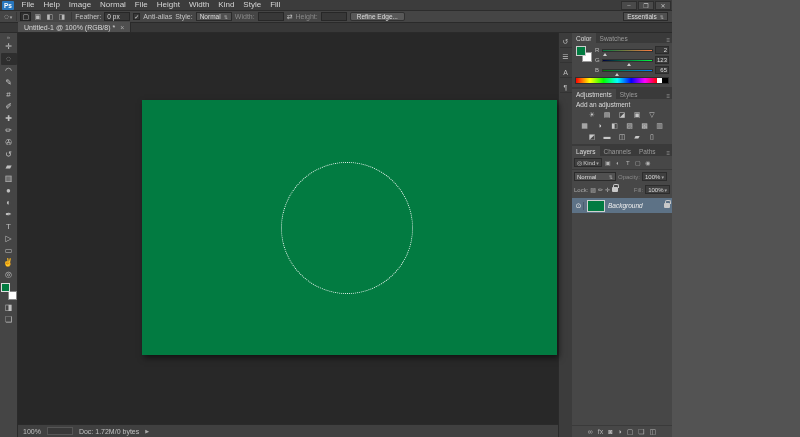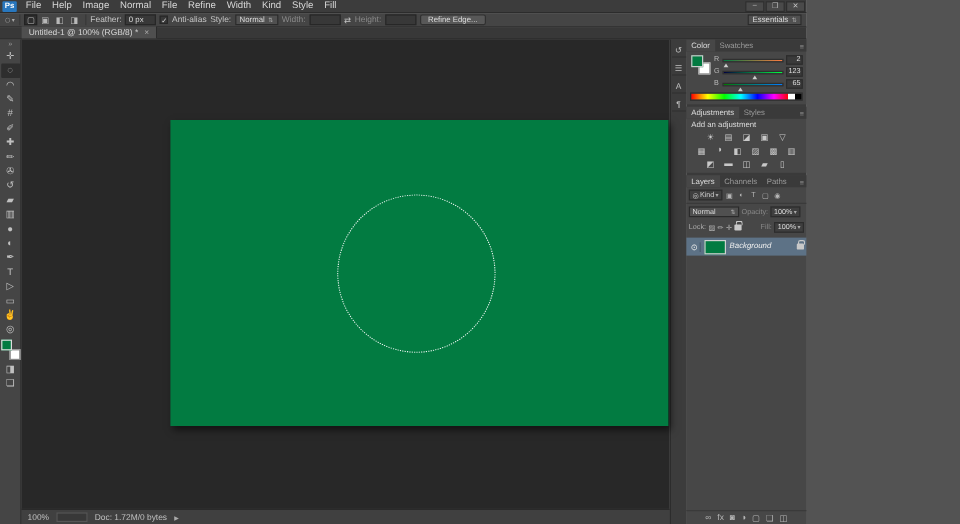--- a/index.html
+++ b/index.html
@@ -113,21 +113,21 @@
 
 <div class="app">
 
   <div class="menubar">
     <div class="ps-logo">Ps</div>
     <span class="menu-item">File</span>
     <span class="menu-item">Help</span>
     <span class="menu-item">Image</span>
     <span class="menu-item">Normal</span>
     <span class="menu-item">File</span>
-    <span class="menu-item">Refine</span>
+    <span class="menu-item">Height</span>
     <span class="menu-item">Width</span>
     <span class="menu-item">Kind</span>
     <span class="menu-item">Style</span>
     <span class="menu-item">Fill</span>
     <div class="win-controls">
       <span class="win-btn">–</span>
       <span class="win-btn">❐</span>
       <span class="win-btn">✕</span>
     </div>
   </div>

